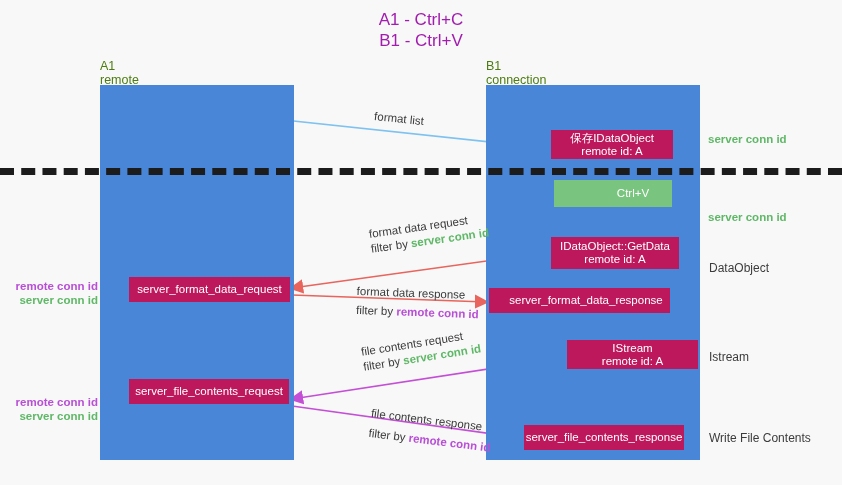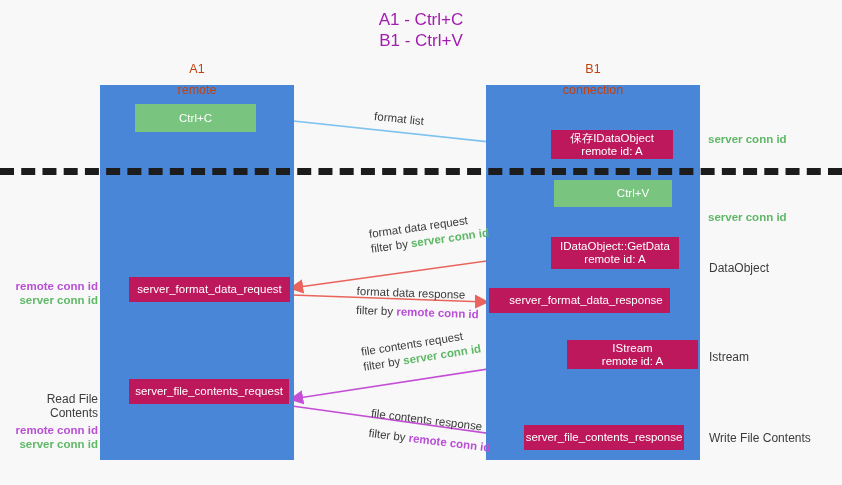--- a/index.html
+++ b/index.html
@@ -16,21 +16,21 @@
   .abs{position:absolute;z-index:2;}
 
   
   .title{
     width:842px;text-align:center;top:9px;left:0;
     font-size:17px;color:#a21caf;line-height:21px;white-space:pre-line;
   }
 
   
   .colhead{
-    text-align:center;font-size:12.5px;color:#c2410c;line-height:21px;white-space:pre-line;
+    font-size:12.5px;color:#4d7c0f;line-height:14px;white-space:pre-line;
   }
   #head-a1{left:100px;top:59px;width:194px;}
   #head-b1{left:486px;top:59px;width:214px;}
 
   
   .lane{background:#4a86d8;z-index:1;position:absolute;}
   #lane-a1{left:100px;top:85px;width:194px;height:375px;}
   #lane-b1{left:486px;top:85px;width:214px;height:375px;}
 
   
@@ -103,21 +103,20 @@
 B1 - Ctrl+V</div>
 
   <div class="abs colhead" id="head-a1">A1
 remote</div>
   <div class="abs colhead" id="head-b1">B1
 connection</div>
 
   <div class="lane" id="lane-a1"></div>
   <div class="lane" id="lane-b1"></div>
 
-  <div class="box green" style="left:135px;top:104px;width:121px;height:28px;">Ctrl+C</div>
 
   <div class="box orange" style="left:551px;top:130px;width:122px;height:29px;">保存IDataObject
 remote id: A</div>
 
   <div class="box green" style="left:554px;top:180px;width:118px;height:27px;padding-left:40px;">Ctrl+V</div>
 
   <div class="box orange" style="left:551px;top:237px;width:128px;height:32px;">IDataObject::GetData
 remote id: A</div>
 
   <div class="box orange" style="left:129px;top:277px;width:161px;height:25px;">server_format_data_request</div>
@@ -140,21 +139,20 @@
   <div class="abs sidelabel" style="left:709px;top:350px;">Istream</div>
 
   <div class="abs sidelabel" style="left:709px;top:431px;">Write File Contents</div>
 
   <div class="abs" style="left:8px;top:279px;width:90px;text-align:right;">
     <div class="conn purple-t">remote conn id</div>
     <div class="conn green-t">server conn id</div>
   </div>
 
   <div class="abs" style="left:4px;top:392px;width:94px;text-align:right;">
-    <div class="sidelabel">Read File Contents</div>
     <div class="conn purple-t" style="margin-top:3px;">remote conn id</div>
     <div class="conn green-t">server conn id</div>
   </div>
 
   <div class="abs" id="divider"></div>
 
   <div class="cap" style="left:375px;top:109px;transform:rotate(6deg);">
     <div>format list</div>
   </div>
 

